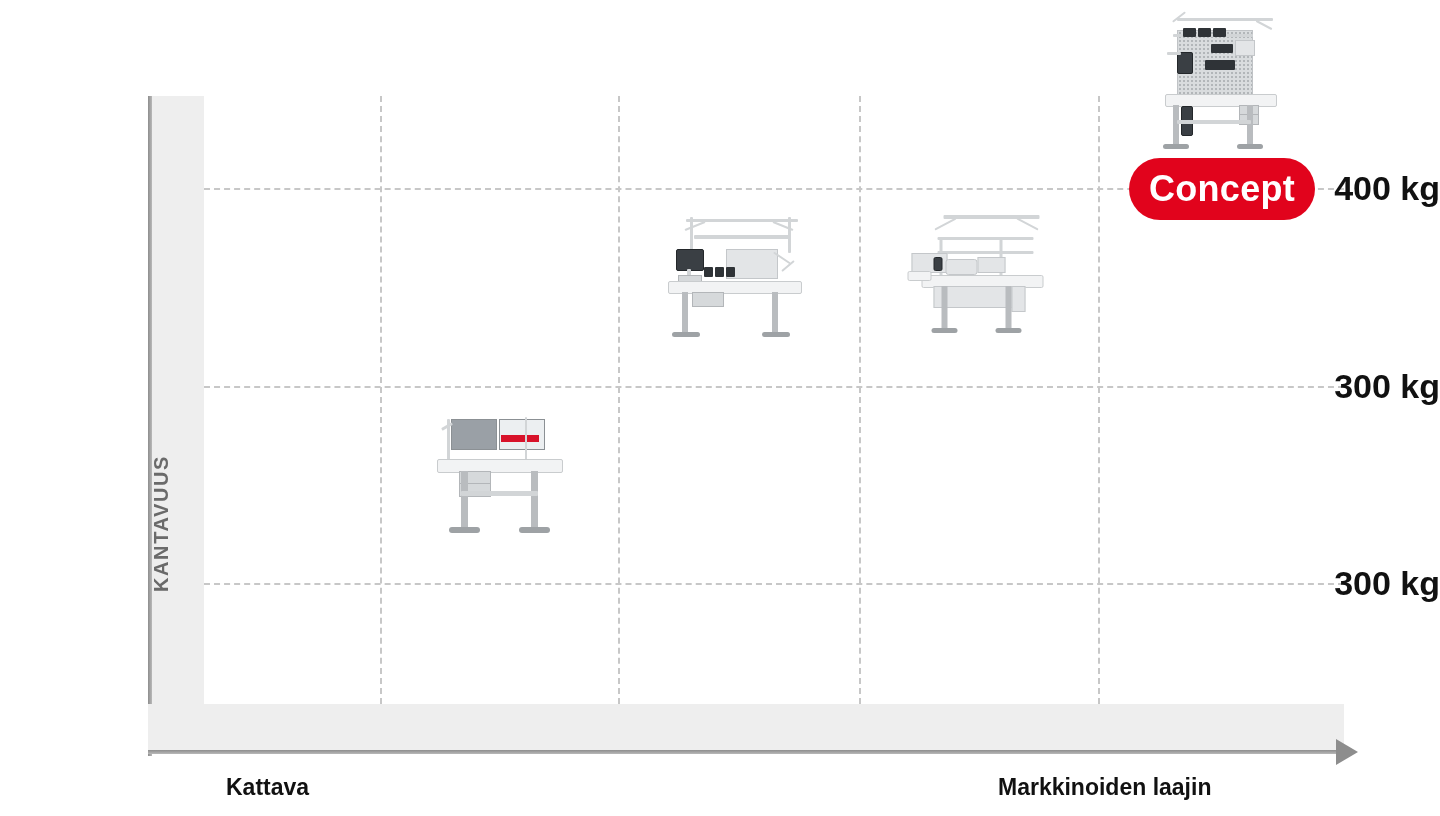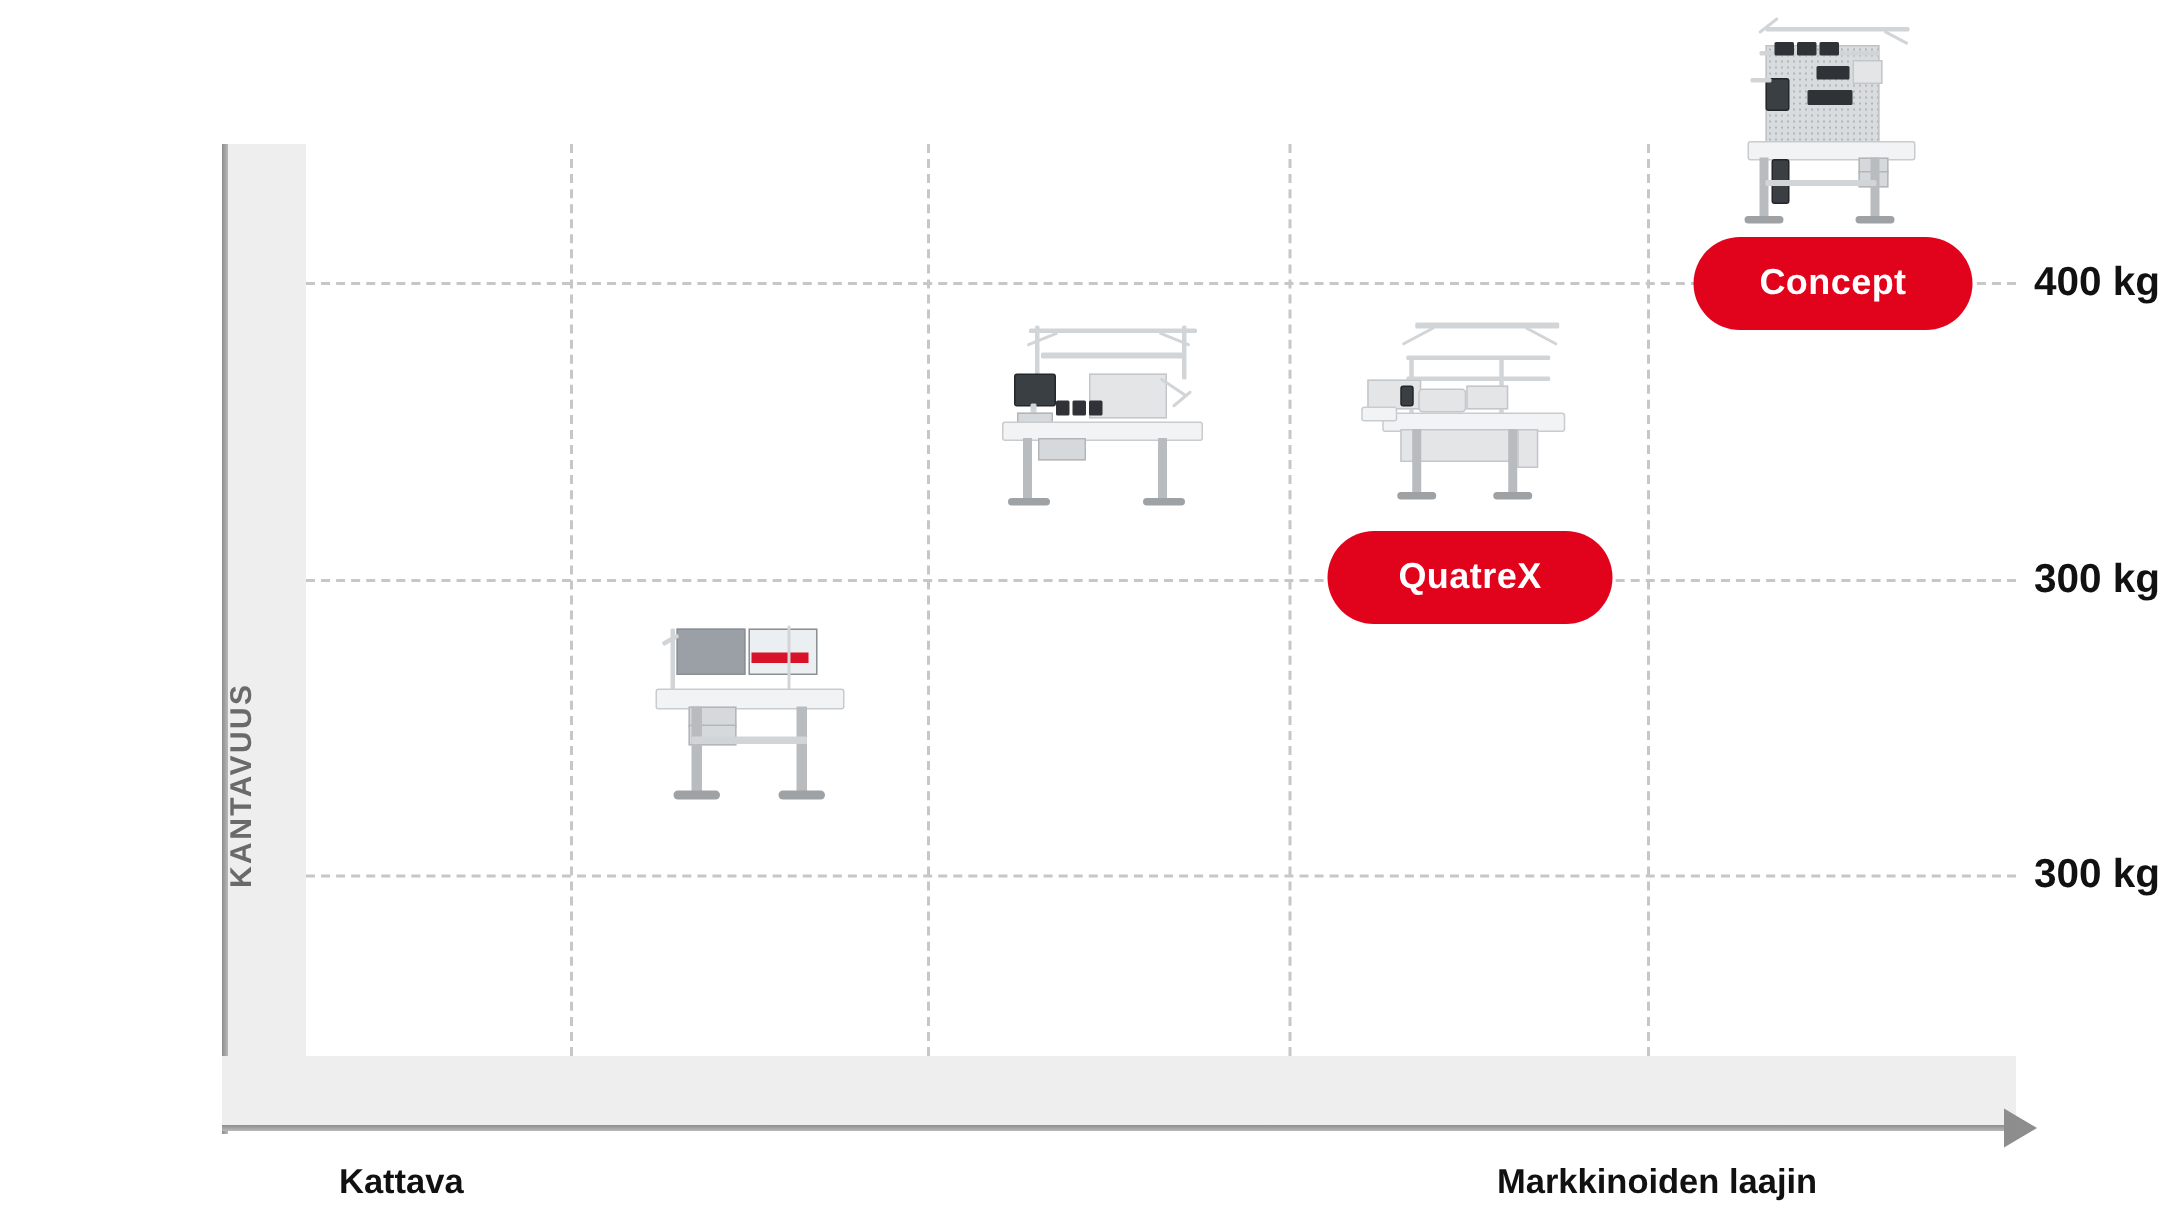--- a/index.html
+++ b/index.html
@@ -40,21 +40,21 @@
     text-align:left;
   }
   .x-axis-title{
     position:absolute;left:246px;top:714px;
     font-size:21px;font-weight:400;letter-spacing:1.2px;color:#7a7a7a;
   }
 
   
   .ytick{
     position:absolute;right:0;width:130px;text-align:right;
-    font-size:27px;font-weight:700;color:#111111;
+    font-size:34px;font-weight:700;color:#111111;
     transform:translateY(-50%);
   }
   .xtick{
     position:absolute;top:774px;font-size:23px;font-weight:700;color:#111111;
   }
 
   
   .grid{position:absolute;left:204px;top:96px;width:1140px;height:608px;}
   .gl-h{
     position:absolute;left:0;width:1140px;height:0;
@@ -62,21 +62,21 @@
   }
   .gl-v{
     position:absolute;top:0;height:608px;width:0;
     border-left:2px dashed #c7c7c7;
   }
 
   
   .pill{
     position:absolute;display:flex;align-items:center;justify-content:center;
     height:62px;border-radius:31px;background:#e1031c;
-    color:#ffffff;font-size:24px;font-weight:700;letter-spacing:.3px;
+    color:#ffffff;font-size:36px;font-weight:700;letter-spacing:.3px;
     transform:translate(-50%,-50%);white-space:nowrap;
   }
 
   
   .photo{position:absolute;transform:translateX(-50%);}
   .bench{position:absolute;inset:0;}
   .wt{position:absolute;background:#f2f3f4;border:1px solid #c9ccce;border-radius:2px;}
   .leg{position:absolute;background:#b9bcbf;}
   .legd{position:absolute;background:#9ea2a5;}
   .rail{position:absolute;background:#d2d5d7;border-radius:1px;}
@@ -214,21 +214,18 @@
       <div class="leg" style="left:26px;top:101px;width:6px;height:42px;"></div>
       <div class="leg" style="left:100px;top:101px;width:6px;height:42px;"></div>
       <div class="rail" style="left:30px;top:116px;width:74px;height:4px;"></div>
       <div class="legd" style="left:16px;top:140px;width:26px;height:5px;border-radius:3px;"></div>
       <div class="legd" style="left:90px;top:140px;width:26px;height:5px;border-radius:3px;"></div>
     </div>
   </div>
 
 
 
-  <div class="pill" style="left:980px;top:385px;width:190px;">
-    <span>QuatreX</span>
-  </div>
 
   <div class="pill" style="left:1222px;top:189px;width:186px;">
     <span>Concept</span>
   </div>
 
 </div>
 
 </body></html>

